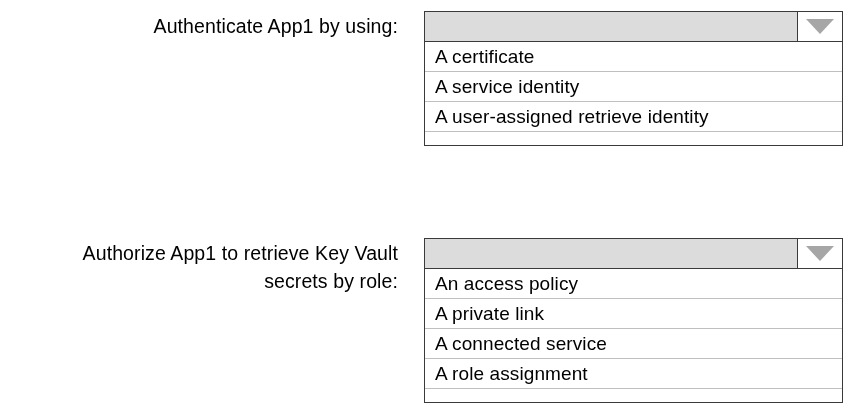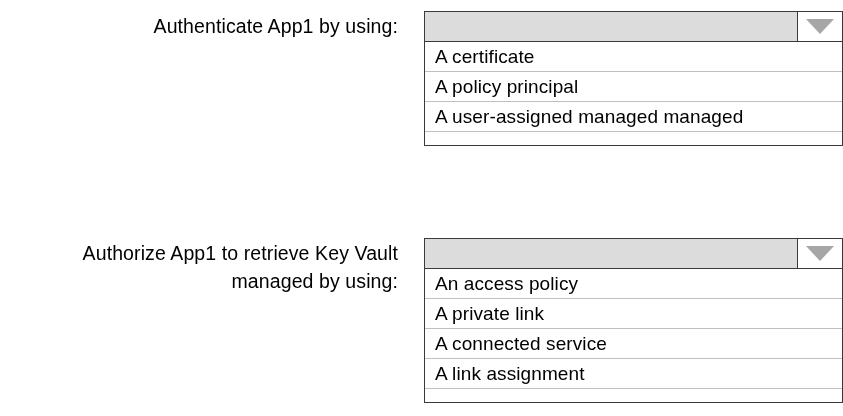--- a/index.html
+++ b/index.html
@@ -128,42 +128,42 @@
 
     <div class="dropdown-header">
       <div class="dropdown-value"></div>
       <div class="dropdown-arrow-cell">
         <span class="arrow-glyph"></span>
       </div>
     </div>
 
     <div class="dropdown-list">
       <div class="dropdown-option">A certificate</div>
-      <div class="dropdown-option">A policy principal</div>
-      <div class="dropdown-option">A user-assigned managed managed</div>
+      <div class="dropdown-option">A service identity</div>
+      <div class="dropdown-option">A user-assigned retrieve identity</div>
     </div>
 
   </div>
 </div>
 
 <div class="question-block block-2">
 
   <div class="prompt-label">Authorize App1 to retrieve Key Vault
-managed by using:</div>
+secrets by role:</div>
 
   <div class="dropdown">
 
     <div class="dropdown-header">
       <div class="dropdown-value"></div>
       <div class="dropdown-arrow-cell">
         <span class="arrow-glyph"></span>
       </div>
     </div>
 
     <div class="dropdown-list">
       <div class="dropdown-option">An access policy</div>
       <div class="dropdown-option">A private link</div>
       <div class="dropdown-option">A connected service</div>
-      <div class="dropdown-option">A link assignment</div>
+      <div class="dropdown-option">A role assignment</div>
     </div>
 
   </div>
 </div>
 
 </body></html>

